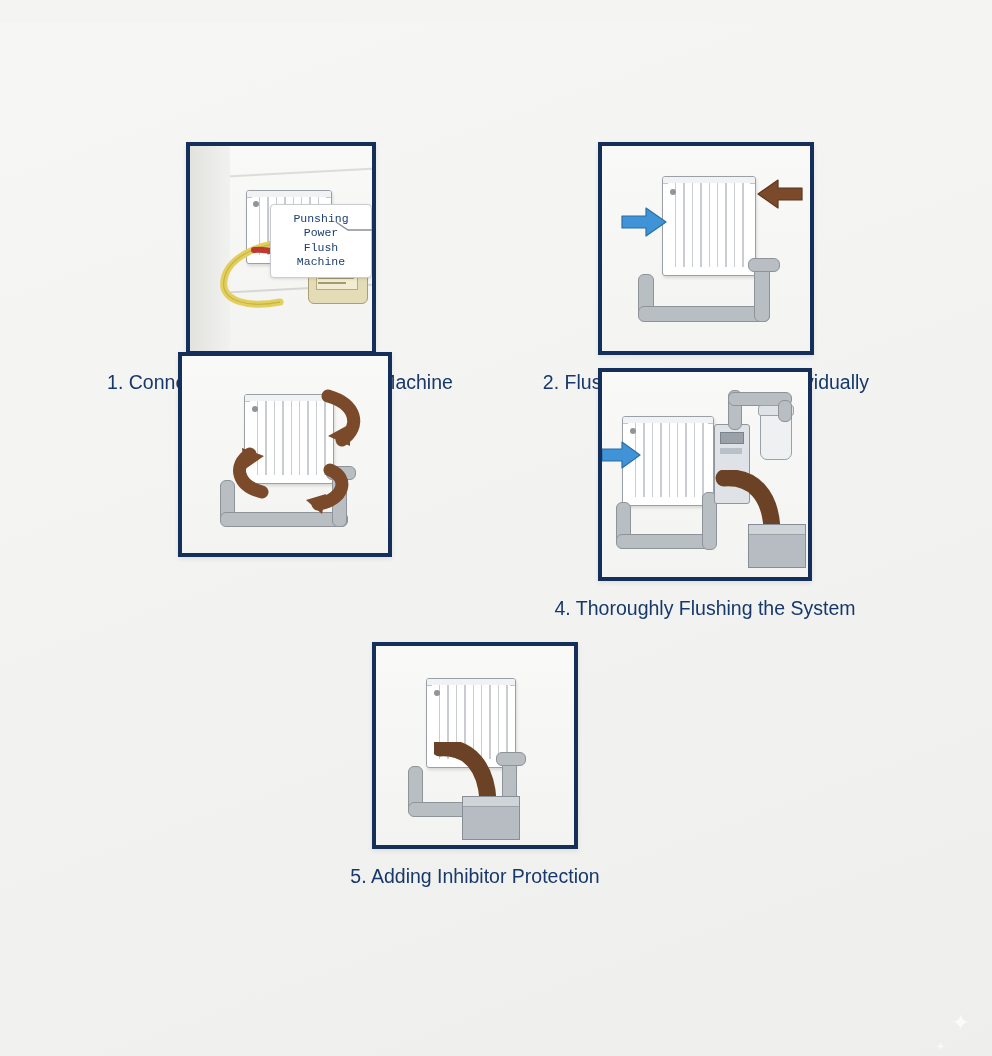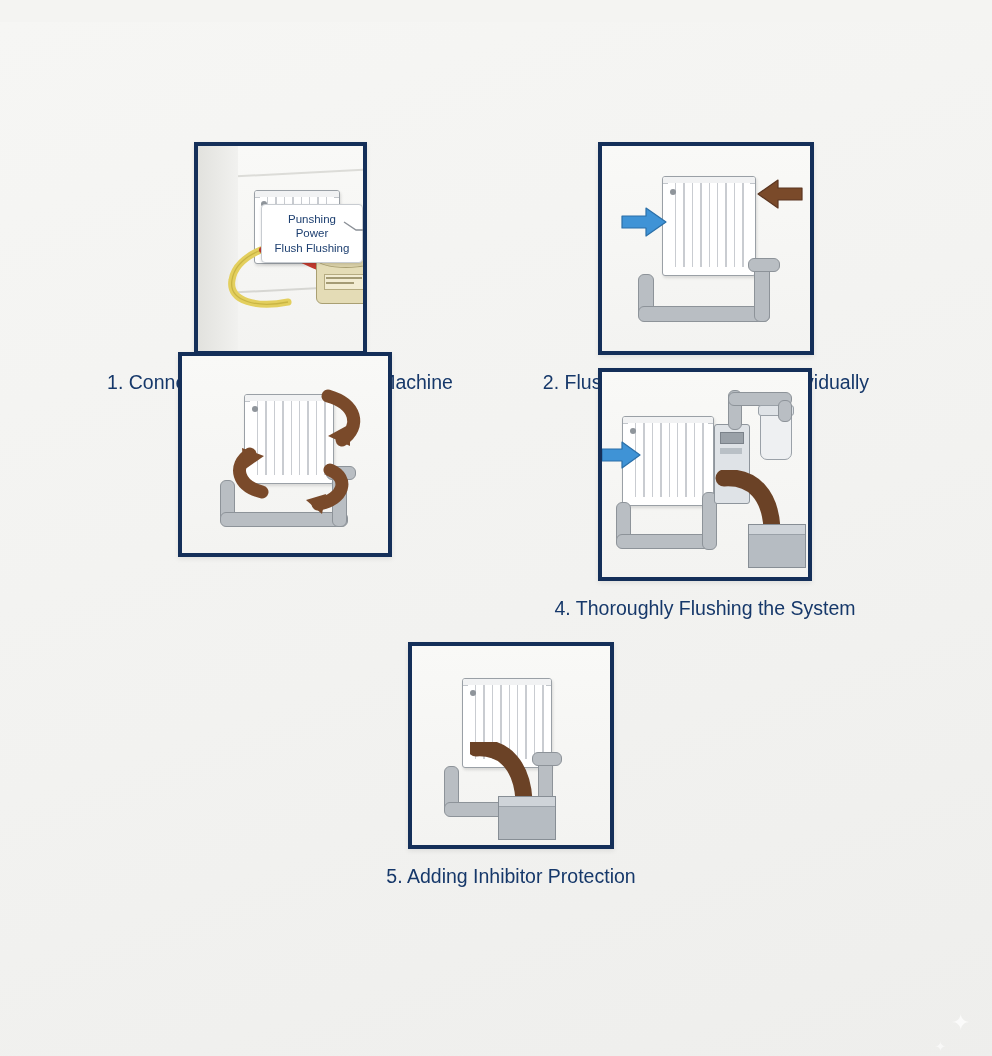--- a/index.html
+++ b/index.html
@@ -169,21 +169,21 @@
 </style>
 </head>
 <body>
 
 <div class="page">
 
 
   <div class="grid">
 
     <div class="step" style="left:178px; top:120px; width:310px;">
-      <div class="frame" style="width:173px; height:213px; margin-left:16px;">
+      <div class="frame" style="width:190px; height:213px; margin-left:8px;font-family:Liberation Mono, monospace;">
         <div class="scene">
           <div class="wall"></div>
           <div class="wall-line" style="left:0; top:26px; width:205px; transform:rotate(-3deg);"></div>
           <div class="wall-line" style="left:0; top:142px; width:205px; transform:rotate(-3deg); background:#d6d6d2;"></div>
           <div style="position:absolute; left:0; top:0; width:40px; height:213px; background:linear-gradient(90deg,#e2e2de,#f1f1ef);"></div>
 
           <div class="radiator" style="left:56px; top:44px; width:84px; height:72px;">
             <div class="topcap"></div>
             <div class="fins"></div>
             <div class="valve" style="left:6px; top:10px;"></div>
@@ -203,21 +203,21 @@
           <div class="motor" style="left:134px; top:76px; width:26px; height:24px; border-radius:4px;"></div>
           <div style="position:absolute; left:140px; top:70px; width:14px; height:10px; background:#5d5d63; border:1.2px solid #34343a; border-radius:2px;"></div>
           <div style="position:absolute; left:160px; top:84px; width:22px; height:4px; background:#a33f33; border-radius:2px;"></div>
           <div style="position:absolute; left:126px; top:128px; width:40px; height:14px; background:#f2ecd2; border:1px solid #b5ab80;"></div>
           <div style="position:absolute; left:128px; top:131px; width:36px; height:2px; background:#a49b74;"></div>
           <div style="position:absolute; left:128px; top:136px; width:28px; height:2px; background:#a49b74;"></div>
         </div>
 
         <div class="label-box" style="right:-0px; top:58px; width:82px;">
           <span>Punshing Power</span><br>
-          <span>Flush Flushing</span>
+          <span>Flush Machine</span>
         </div>
         <svg style="position:absolute; left:140px; top:72px;" width="60" height="18">
           <path d="M56 12 L 18 12 L 6 4" fill="none" stroke="#8b9097" stroke-width="1.4"></path>
         </svg>
       </div>
       <div class="caption" style="width:380px; margin-left:-88px;">1. Connecting the Power Flush Machine</div>
     </div>
 
     <div class="step" style="left:598px; top:120px; width:216px;">
       <div class="frame" style="width:216px; height:213px;">
@@ -303,21 +303,21 @@
           </div>
 
           <svg style="position:absolute; left:-2px; top:68px;" width="42" height="30">
             <path d="M2 9 L22 9 L22 2 L40 15 L22 28 L22 21 L2 21 Z" fill="#3f93d6" stroke="#2a6fa8" stroke-width="1.2" stroke-linejoin="round"></path>
           </svg>
         </div>
       </div>
       <div class="caption" style="width:360px; margin-left:-73px;">4. Thoroughly Flushing the System</div>
     </div>
 
-    <div class="step" style="left:408px; top:620px; width:206px;">
+    <div class="step" style="left:372px; top:620px; width:206px;">
       <div class="frame" style="width:206px; height:207px;">
         <div class="scene">
           <div class="wall"></div>
           <div class="radiator" style="left:50px; top:32px; width:88px; height:88px;">
             <div class="topcap"></div>
             <div class="fins"></div>
             <div class="valve" style="left:7px; top:11px;"></div>
           </div>
           <div class="pipe" style="left:32px; top:120px; width:13px; height:44px;"></div>
           <div class="pipe" style="left:32px; top:156px; width:104px; height:13px;"></div>

